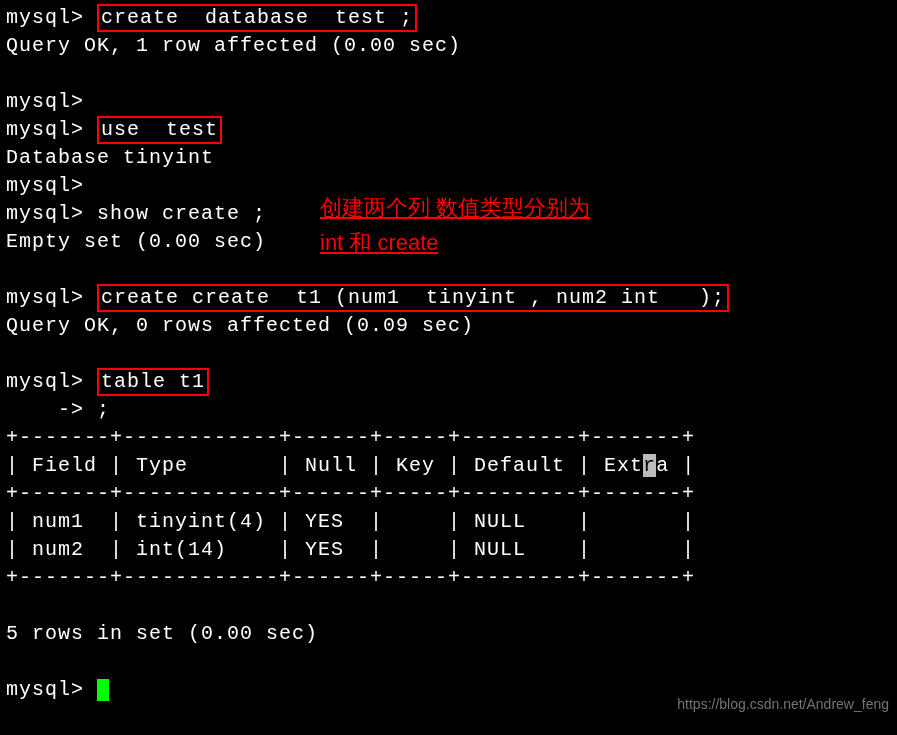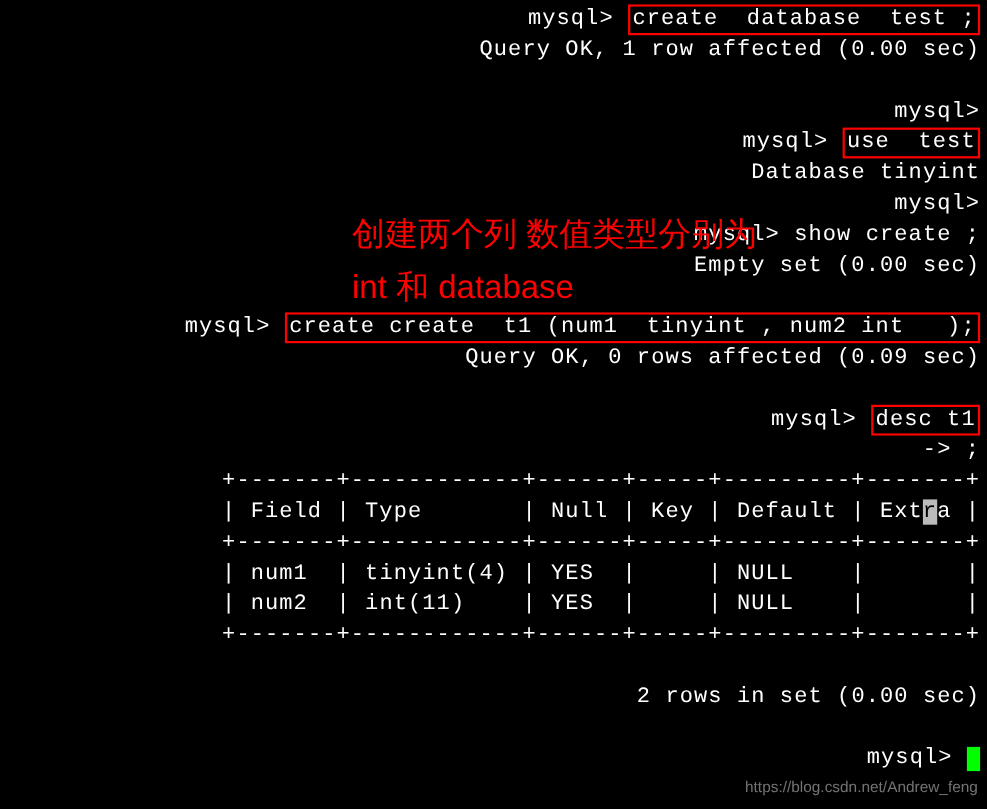--- a/index.html
+++ b/index.html
@@ -10,21 +10,21 @@
     font-family: "Consolas", "Courier New", monospace;
     font-size: 20px;
     line-height: 1.4;
     width: 897px;
     height: 735px;
     box-sizing: border-box;
     position: relative;
     letter-spacing: 1px;
     overflow: hidden;
   }
-  .line { white-space: pre; text-align: right; }
+  .line { white-space: pre; }
   .box {
     border: 2px solid #ff0000;
     display: inline-block;
     padding: 0 2px;
     line-height: 1.2;
   }
   .cursor-block {
     display: inline-block;
     width: 12px;
     height: 22px;
@@ -32,28 +32,29 @@
     vertical-align: text-bottom;
   }
   .text-cursor {
     background: #bbbbbb;
     color: #000000;
   }
   .annotation {
     position: absolute;
     color: #ff0000;
     font-family: "Microsoft YaHei", "SimSun", sans-serif;
-    font-size: 30px;
+    font-size: 22px;
     letter-spacing: 0;
     line-height: 1.6;
+    text-decoration: underline;
   }
   .watermark {
     position: absolute;
     right: 8px;
-    bottom: 9px;
+    bottom: 20px;
     color: #888888;
     font-family: Arial, sans-serif;
     font-size: 14px;
     letter-spacing: 0;
     opacity: 0.85;
   }
 </style>
 </head>
 <body>
 
@@ -63,32 +64,32 @@
 <div class="line"><span>mysql&gt;</span></div>
 <div class="line"><span>mysql&gt;</span> <span class="box">use  test</span></div>
 <div class="line">Database tinyint</div>
 <div class="line"><span>mysql&gt;</span></div>
 <div class="line"><span>mysql&gt;</span> <span>show create ;</span></div>
 <div class="line">Empty set (0.00 sec)</div>
 <div class="line">&nbsp;</div>
 <div class="line"><span>mysql&gt;</span> <span class="box">create create  t1 (num1  tinyint , num2 int   );</span></div>
 <div class="line">Query OK, 0 rows affected (0.09 sec)</div>
 <div class="line">&nbsp;</div>
-<div class="line"><span>mysql&gt;</span> <span class="box">desc t1</span></div>
+<div class="line"><span>mysql&gt;</span> <span class="box">table t1</span></div>
 <div class="line"><span>    -&gt;</span> <span>;</span></div>
 
 <div class="line">+-------+------------+------+-----+---------+-------+</div>
 <div class="line"><span>| Field | Type       | Null | Key | Default | Ext</span><span class="text-cursor">r</span><span>a |</span></div>
 <div class="line">+-------+------------+------+-----+---------+-------+</div>
 <div class="line">| num1  | tinyint(4) | YES  |     | NULL    |       |</div>
-<div class="line">| num2  | int(11)    | YES  |     | NULL    |       |</div>
+<div class="line">| num2  | int(14)    | YES  |     | NULL    |       |</div>
 <div class="line">+-------+------------+------+-----+---------+-------+</div>
 <div class="line">&nbsp;</div>
-<div class="line">2 rows in set (0.00 sec)</div>
+<div class="line">5 rows in set (0.00 sec)</div>
 <div class="line">&nbsp;</div>
 <div class="line"><span>mysql&gt;</span> <span class="cursor-block"></span></div>
 
 <div class="annotation" style="left:320px; top:190px;">
   <div>创建两个列  数值类型分别为</div>
-  <div>int 和 database</div>
+  <div>int 和 create</div>
 </div>
 
 <div class="watermark">https://blog.csdn.net/Andrew_feng</div>
 
 </body></html>

